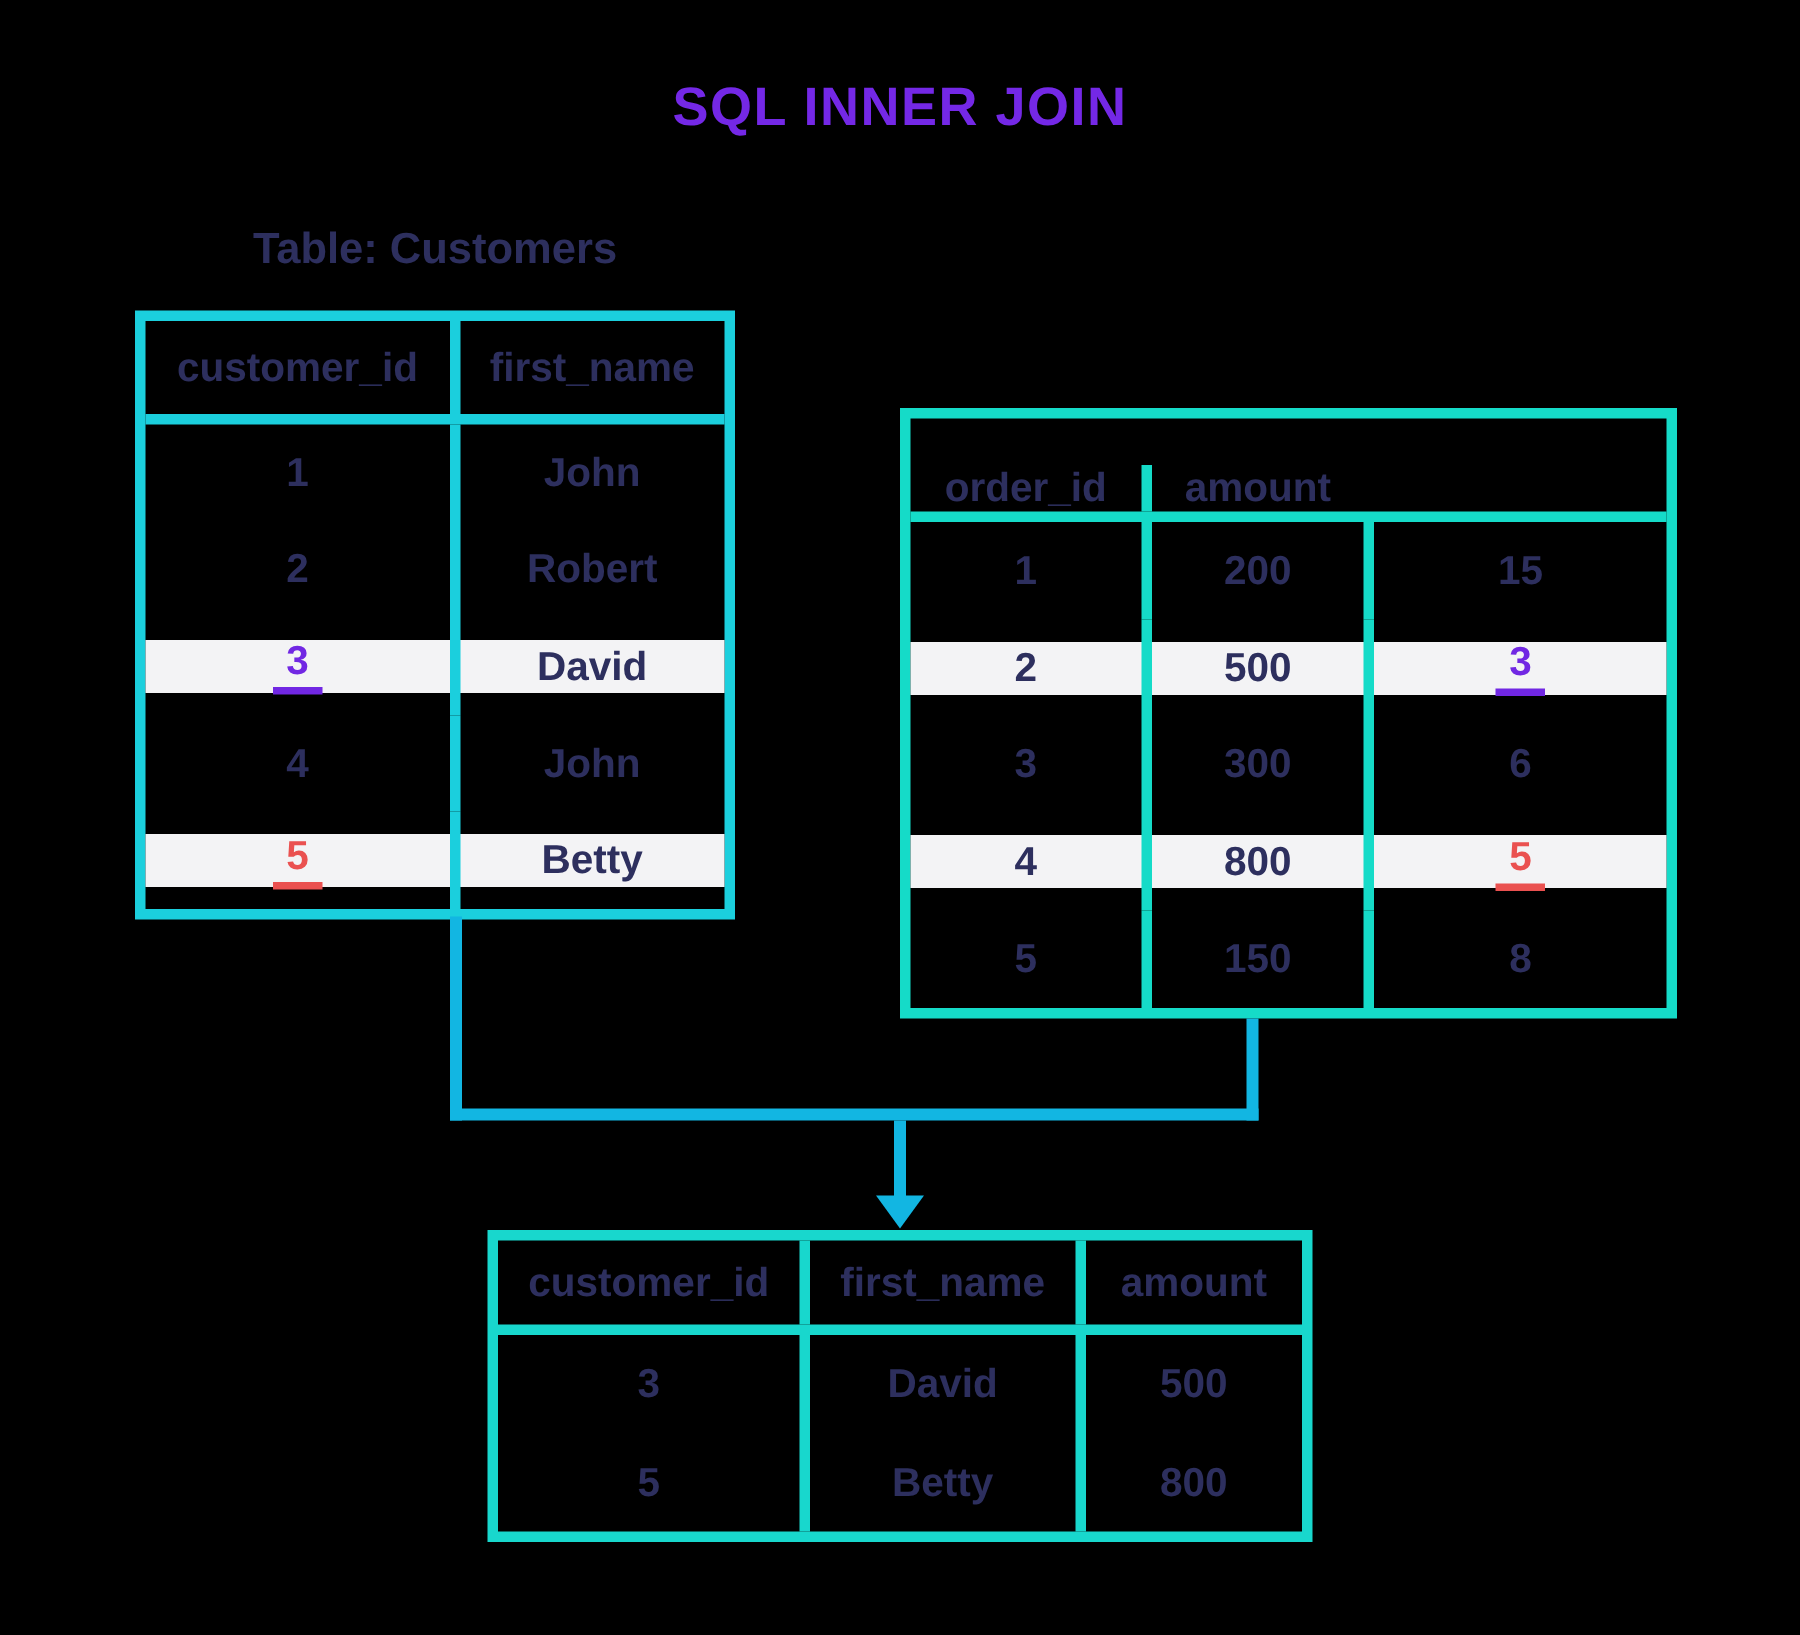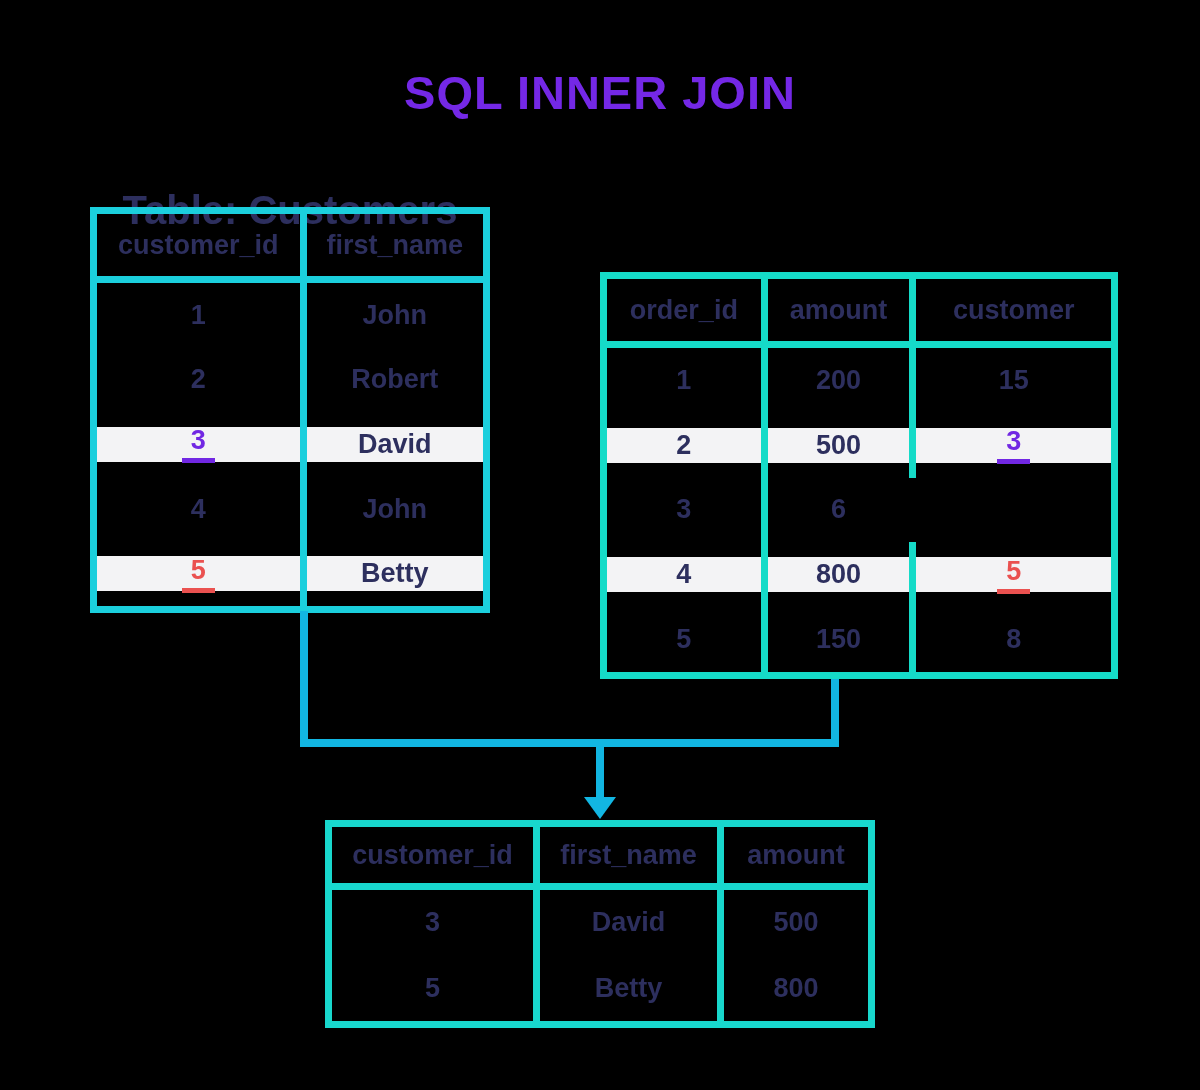--- a/index.html
+++ b/index.html
@@ -2,46 +2,44 @@
 <html style="--title: #7428e6; --navy: #2d2f5e; --customersBorder: #1bcfdd; --ordersBorder: #15dbc8; --resultBorder: #18d7cd; --connector: #12b6e2; --highlight: #f3f3f5; --keyPurple: #7127e3; --keyRed: #ea5150;"><head>
 <meta charset="utf-8">
 <style>
   html,body { margin:0; padding:0; background:#000; }
   .canvas {
     position:relative; width:1200px; height:1090px; background:#000;
     font-family:"Liberation Sans", sans-serif; overflow:hidden;
   }
   .title {
     position:absolute; top:50px; left:0; width:100%; text-align:center;
-    font-size:47px; font-weight:800; letter-spacing:1px;
+    font-size:36px; font-weight:800; letter-spacing:1px;
     color:var(--title, #7428e6);
-    margin-top:15px;
   }
   .tbl-label {
-    position:absolute; text-align:center; font-size:40px; font-weight:bold;
+    position:absolute; text-align:center; font-size:29px; font-weight:bold;
     color:var(--navy, #2d2f5e);
-    margin-top:38px;
   }
   #customers-label { left:90px; top:150px; width:400px; }
   #orders-label    { left:600px; top:217px; width:518px; }
 
   .dtable {
     position:absolute; box-sizing:border-box; display:flex; flex-direction:column;
     border:7px solid var(--tableBorder, #18d7cd); background:transparent;
   }
   #customers-table { left:90px;  top:207px; width:400px; height:406px; border-color:var(--customersBorder, #1bcfdd); }
   #orders-table    { left:600px; top:272px; width:518px; height:407px; border-color:var(--ordersBorder, #15dbc8); }
   #result-table    { left:325px; top:820px; width:550px; height:208px; border-color:var(--resultBorder, #18d7cd); }
 
   .hrow { display:flex; flex:none; }
   #customers-table .hrow, #orders-table .hrow { height:62px; }
   #result-table .hrow { height:56px; }
   .hrow { border-bottom:7px solid inherit; }
   #customers-table .hrow { border-bottom:7px solid var(--customersBorder, #1bcfdd); }
-  #orders-table .hrow    { border-bottom:7px solid var(--ordersBorder, #15dbc8); }
+  #orders-table .hrow    { border-bottom:7px solid var(--ordersBorder, #15dbc8);align-items:flex-end; }
   #result-table .hrow    { border-bottom:7px solid var(--resultBorder, #18d7cd); }
 
   .row { display:flex; flex:1 1 0; }
   .row.hl {
     background:linear-gradient(180deg,
       rgba(0,0,0,0) 23%, var(--highlight, #f3f3f5) 23%,
       var(--highlight, #f3f3f5) 77%, rgba(0,0,0,0) 77%);
   }
   .cell {
     box-sizing:border-box; display:flex; align-items:center; justify-content:center;
@@ -111,36 +109,36 @@
           <span class="key red">5</span>
         </div>
         <div class="cell">Betty</div>
       </div>
     </div>
 
   <div class="dtable" id="orders-table">
       <div class="hrow">
         <div class="cell">order_id</div>
         <div class="cell">amount</div>
-        <div class="cell">customer</div>
       </div>
       <div class="row">
         <div class="cell">1</div>
         <div class="cell">200</div>
         <div class="cell">15</div>
       </div>
       <div class="row hl">
         <div class="cell">2</div>
         <div class="cell">500</div>
         <div class="cell">
           <span class="key purple">3</span>
         </div>
       </div>
       <div class="row">
         <div class="cell">3</div>
+        <div class="cell">300</div>
         <div class="cell">6</div>
       </div>
       <div class="row hl">
         <div class="cell">4</div>
         <div class="cell">800</div>
         <div class="cell">
           <span class="key red">5</span>
         </div>
       </div>
       <div class="row">

